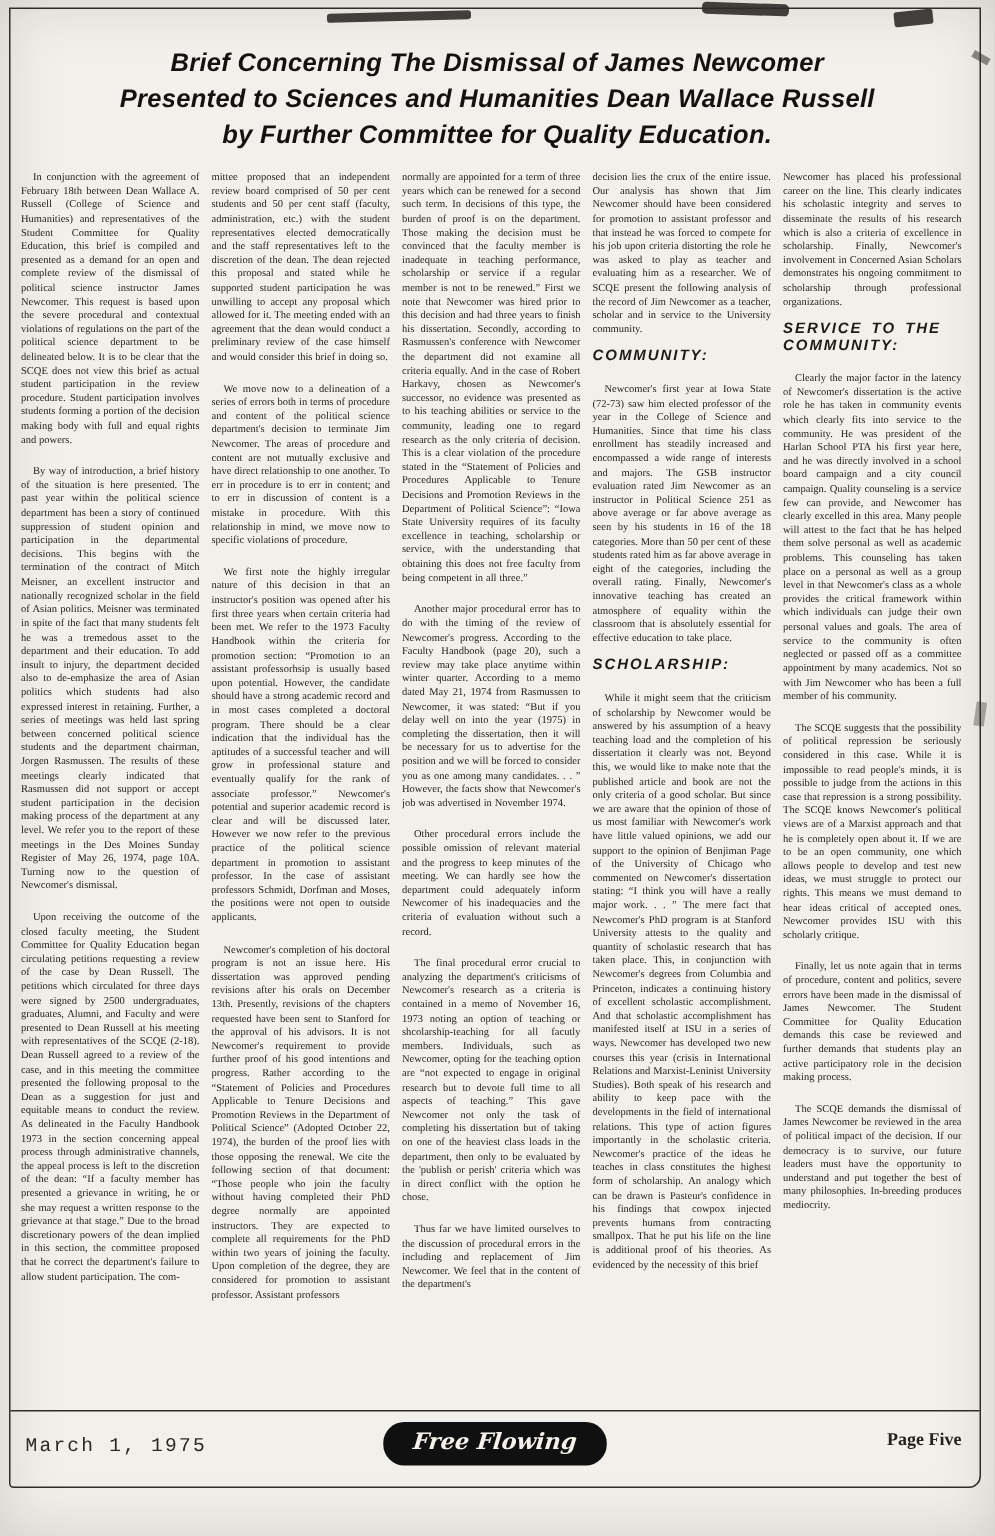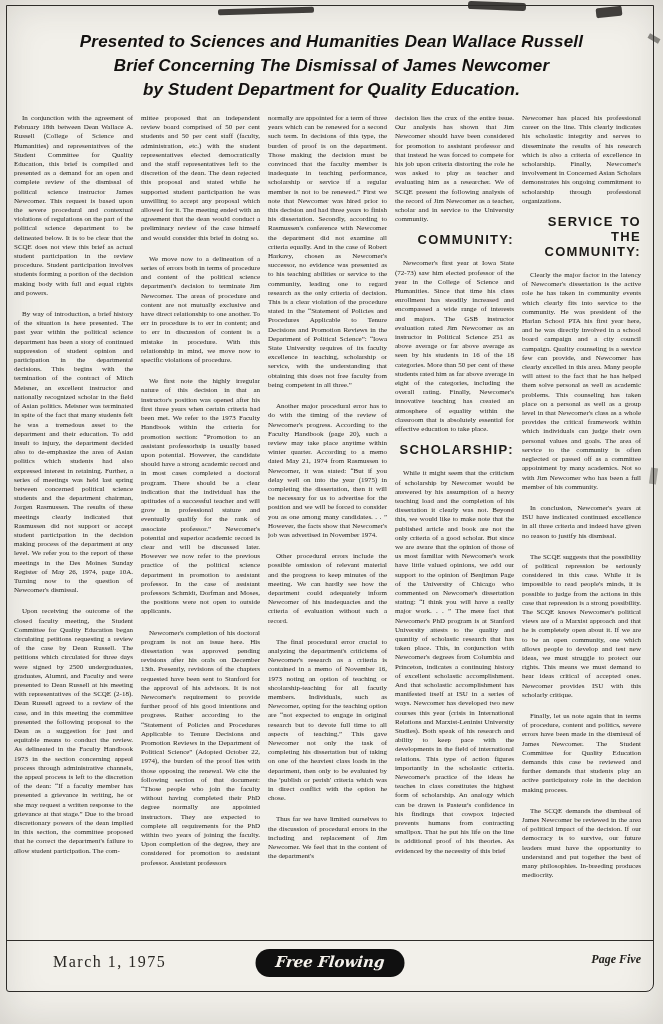--- a/index.html
+++ b/index.html
@@ -38,45 +38,45 @@
     display:flex;gap:8px;
   }
   .col{flex:1 1 0;overflow:hidden;min-width:0;}
   .col p{
     margin:12px 0 4px 0;font-size:7px;line-height:9.2px;text-align:justify;
     text-indent:8px;word-spacing:.2px;
   }
   .col p.cont{text-indent:0;}
   .col h3{
     margin:8px 0 6px 0;font-family:"Liberation Sans", sans-serif;
-    font-size:13px;font-weight:bold;letter-spacing:1.3px;word-spacing:2px;
-    text-align:right;
+    font-size:10px;font-weight:bold;letter-spacing:1.3px;word-spacing:2px;
+    text-align:left;
+    font-style:italic;
   }
   .divider{
     position:absolute;left:0;right:0;bottom:50px;height:1.5px;background:var(--border);
   }
   .footer-date{
     position:absolute;left:10px;bottom:20px;
-    font-family:Liberation Serif, serif;font-size:16px;letter-spacing:1.5px;
+    font-family:Liberation Mono, monospace;font-size:13px;letter-spacing:1.5px;
     color:#2a2824;
-    margin-left:36px;
   }
   .logo{
     position:absolute;left:50%;bottom:14px;transform:translateX(-50%);
     background:var(--logo-bg);border-radius:14px;padding:4px 20px 6px 20px;
     min-width:78px;text-align:center;
   }
   .logo-text{
     font-family:"DejaVu Serif", serif;font-style:italic;font-weight:bold;
     font-size:15px;color:var(--logo-text-color);transform:skewX(-6deg);
     display:inline-block;white-space:nowrap;
   }
   .page-number{
     position:absolute;right:12px;bottom:24px;
-    font-family:"Liberation Serif", serif;font-style:italic;font-weight:bold;
+    font-family:"Liberation Serif", serif;font-weight:bold;
     font-size:12px;color:#25231f;
   }
 </style>
 </head>
 <body>
 
 <div class="page">
   <div class="mark mark1"></div>
   <div class="mark mark2"></div>
   <div class="mark mark3"></div>
@@ -86,23 +86,23 @@
   <div class="frame">
     <div class="divider"></div>
     <div class="footer-date">March 1, 1975</div>
     <div class="logo">
       <span class="logo-text">Free Flowing</span>
     </div>
     <div class="page-number">Page Five</div>
   </div>
 
   <div class="title">
+    <div>Brief Concerning The Dismissal of James Newcomer</div>
     <div>Presented to Sciences and Humanities Dean Wallace Russell</div>
-    <div>Brief Concerning The Dismissal of James Newcomer</div>
-    <div>by Student Department for Quality Education.</div>
+    <div>by Further Committee for Quality Education.</div>
   </div>
 
   <div class="columns">
     <div class="col">
         <p>In conjunction with the agreement of February 18th between Dean Wallace A. Russell (College of Science and Humanities) and representatives of the Student Committee for Quality Education, this brief is compiled and presented as a demand for an open and complete review of the dismissal of political science instructor James Newcomer. This request is based upon the severe procedural and contextual violations of regulations on the part of the political science department to be delineated below. It is to be clear that the SCQE does not view this brief as actual student participation in the review procedure. Student participation involves students forming a portion of the decision making body with full and equal rights and powers.</p>
         <p>By way of introduction, a brief history of the situation is here presented. The past year within the political science department has been a story of continued suppression of student opinion and participation in the departmental decisions. This begins with the termination of the contract of Mitch Meisner, an excellent instructor and nationally recognized scholar in the field of Asian politics. Meisner was terminated in spite of the fact that many students felt he was a tremedous asset to the department and their education. To add insult to injury, the department decided also to de-emphasize the area of Asian politics which students had also expressed interest in retaining. Further, a series of meetings was held last spring between concerned political science students and the department chairman, Jorgen Rasmussen. The results of these meetings clearly indicated that Rasmussen did not support or accept student participation in the decision making process of the department at any level. We refer you to the report of these meetings in the Des Moines Sunday Register of May 26, 1974, page 10A. Turning now to the question of Newcomer's dismissal.</p>
         <p>Upon receiving the outcome of the closed faculty meeting, the Student Committee for Quality Education began circulating petitions requesting a review of the case by Dean Russell. The petitions which circulated for three days were signed by 2500 undergraduates, graduates, Alumni, and Faculty and were presented to Dean Russell at his meeting with representatives of the SCQE (2-18). Dean Russell agreed to a review of the case, and in this meeting the committee presented the following proposal to the Dean as a suggestion for just and equitable means to conduct the review. As delineated in the Faculty Handbook 1973 in the section concerning appeal process through administrative channels, the appeal process is left to the discretion of the dean: “If a faculty member has presented a grievance in writing, he or she may request a written response to the grievance at that stage.” Due to the broad discretionary powers of the dean implied in this section, the committee proposed that he correct the department's failure to allow student participation. The com-</p>
       </div>
     <div class="col">
         <p class="cont">mittee proposed that an independent review board comprised of 50 per cent students and 50 per cent staff (faculty, administration, etc.) with the student representatives elected democratically and the staff representatives left to the discretion of the dean. The dean rejected this proposal and stated while he supported student participation he was unwilling to accept any proposal which allowed for it. The meeting ended with an agreement that the dean would conduct a preliminary review of the case himself and would consider this brief in doing so.</p>
@@ -121,19 +121,18 @@
         <p class="cont">decision lies the crux of the entire issue. Our analysis has shown that Jim Newcomer should have been considered for promotion to assistant professor and that instead he was forced to compete for his job upon criteria distorting the role he was asked to play as teacher and evaluating him as a researcher. We of SCQE present the following analysis of the record of Jim Newcomer as a teacher, scholar and in service to the University community.</p>
         <h3>COMMUNITY:</h3>
         <p>Newcomer's first year at Iowa State (72-73) saw him elected professor of the year in the College of Science and Humanities. Since that time his class enrollment has steadily increased and encompassed a wide range of interests and majors. The GSB instructor evaluation rated Jim Newcomer as an instructor in Political Science 251 as above average or far above average as seen by his students in 16 of the 18 categories. More than 50 per cent of these students rated him as far above average in eight of the categories, including the overall rating. Finally, Newcomer's innovative teaching has created an atmosphere of equality within the classroom that is absolutely essential for effective education to take place.</p>
         <h3>SCHOLARSHIP:</h3>
         <p>While it might seem that the criticism of scholarship by Newcomer would be answered by his assumption of a heavy teaching load and the completion of his dissertation it clearly was not. Beyond this, we would like to make note that the published article and book are not the only criteria of a good scholar. But since we are aware that the opinion of those of us most familiar with Newcomer's work have little valued opinions, we add our support to the opinion of Benjiman Page of the University of Chicago who commented on Newcomer's dissertation stating: “I think you will have a really major work. . . ” The mere fact that Newcomer's PhD program is at Stanford University attests to the quality and quantity of scholastic research that has taken place. This, in conjunction with Newcomer's degrees from Columbia and Princeton, indicates a continuing history of excellent scholastic accomplishment. And that scholastic accomplishment has manifested itself at ISU in a series of ways. Newcomer has developed two new courses this year (crisis in International Relations and Marxist-Leninist University Studies). Both speak of his research and ability to keep pace with the developments in the field of international relations. This type of action figures importantly in the scholastic criteria. Newcomer's practice of the ideas he teaches in class constitutes the highest form of scholarship. An analogy which can be drawn is Pasteur's confidence in his findings that cowpox injected prevents humans from contracting smallpox. That he put his life on the line is additional proof of his theories. As evidenced by the necessity of this brief</p>
       </div>
     <div class="col">
         <p class="cont">Newcomer has placed his professional career on the line. This clearly indicates his scholastic integrity and serves to disseminate the results of his research which is also a criteria of excellence in scholarship. Finally, Newcomer's involvement in Concerned Asian Scholars demonstrates his ongoing commitment to scholarship through professional organizations.</p>
         <h3>SERVICE TO THE COMMUNITY:</h3>
         <p>Clearly the major factor in the latency of Newcomer's dissertation is the active role he has taken in community events which clearly fits into service to the community. He was president of the Harlan School PTA his first year here, and he was directly involved in a school board campaign and a city council campaign. Quality counseling is a service few can provide, and Newcomer has clearly excelled in this area. Many people will attest to the fact that he has helped them solve personal as well as academic problems. This counseling has taken place on a personal as well as a group level in that Newcomer's class as a whole provides the critical framework within which individuals can judge their own personal values and goals. The area of service to the community is often neglected or passed off as a committee appointment by many academics. Not so with Jim Newcomer who has been a full member of his community.</p>
-        <p>In conclusion, Newcomer's years at ISU have indicated continued excellence in all three criteria and indeed have given no reason to justify his dismissal.</p>
         <p>The SCQE suggests that the possibility of political repression be seriously considered in this case. While it is impossible to read people's minds, it is possible to judge from the actions in this case that repression is a strong possibility. The SCQE knows Newcomer's political views are of a Marxist approach and that he is completely open about it. If we are to be an open community, one which allows people to develop and test new ideas, we must struggle to protect our rights. This means we must demand to hear ideas critical of accepted ones. Newcomer provides ISU with this scholarly critique.</p>
         <p>Finally, let us note again that in terms of procedure, content and politics, severe errors have been made in the dismissal of James Newcomer. The Student Committee for Quality Education demands this case be reviewed and further demands that students play an active participatory role in the decision making process.</p>
         <p>The SCQE demands the dismissal of James Newcomer be reviewed in the area of political impact of the decision. If our democracy is to survive, our future leaders must have the opportunity to understand and put together the best of many philosophies. In-breeding produces mediocrity.</p>
       </div>
   </div>
 </div>
 
 </body></html>

